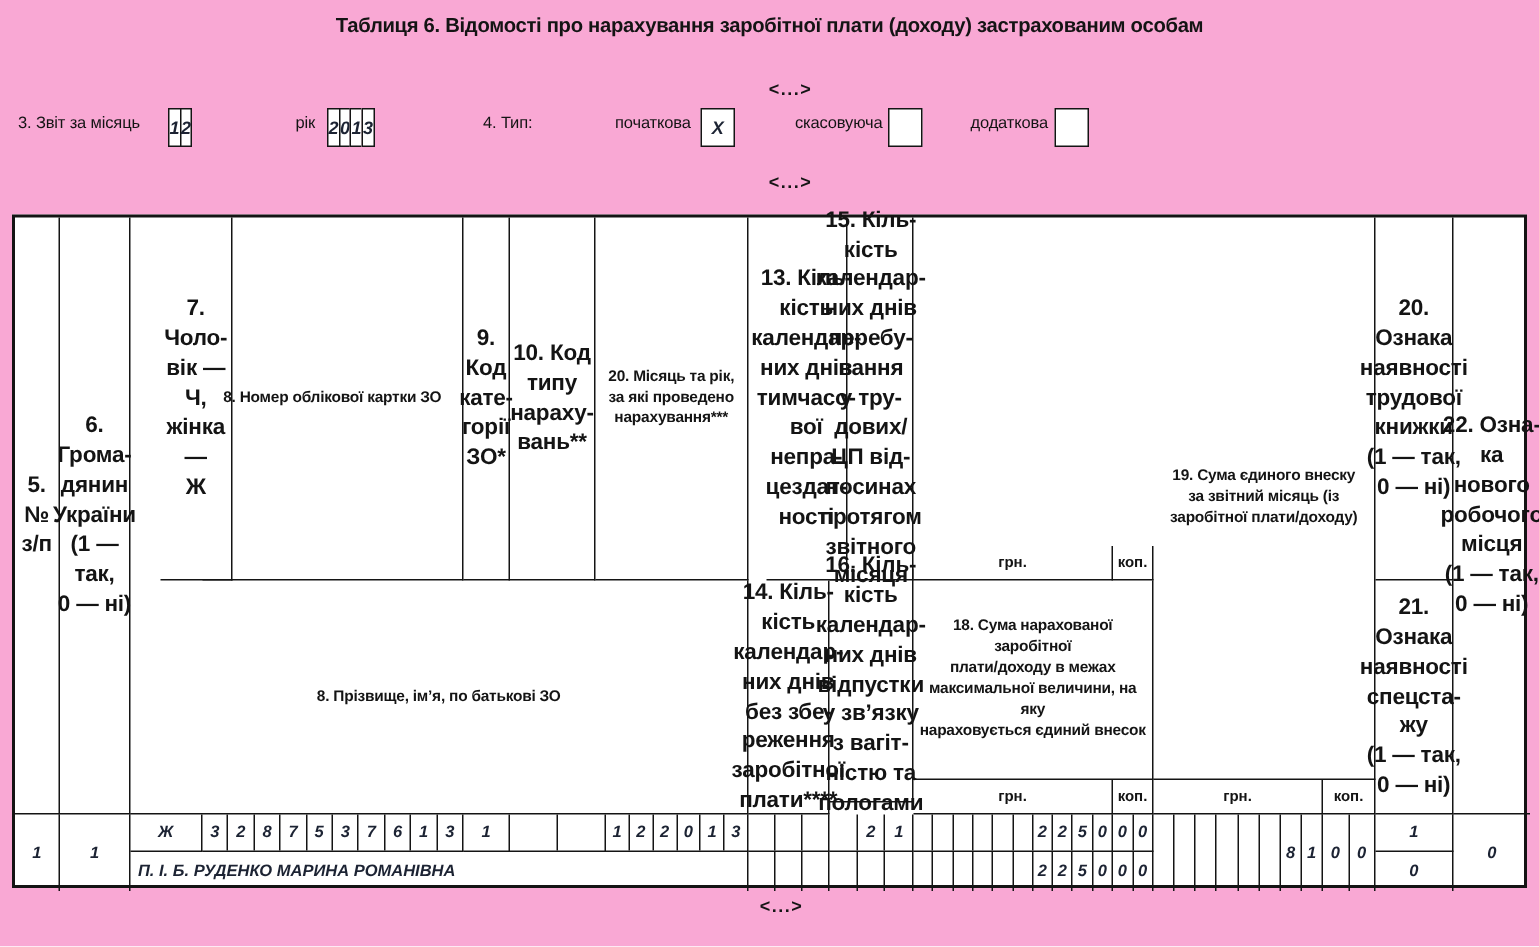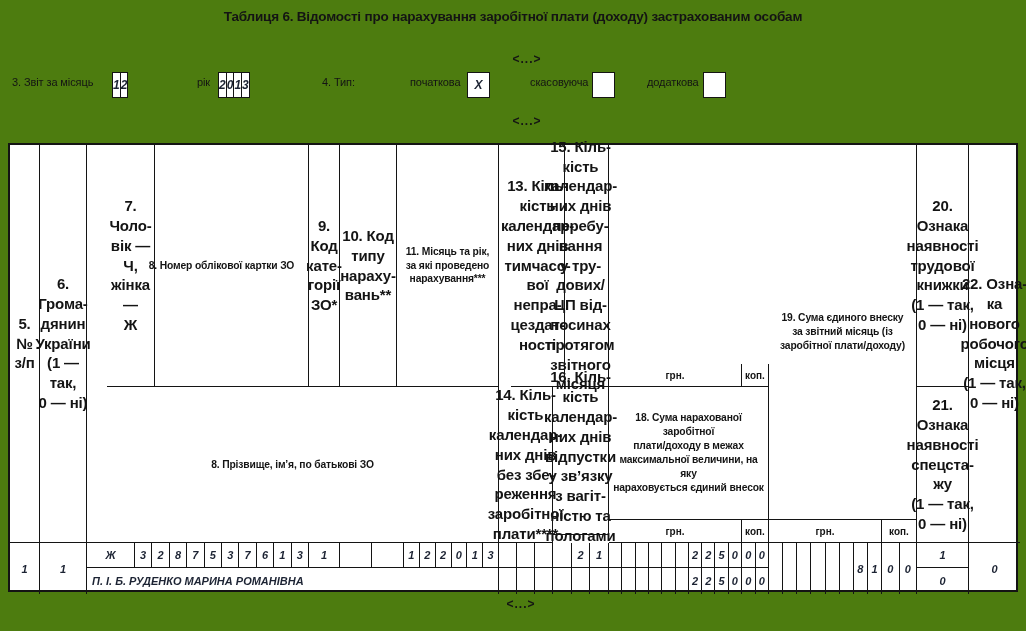--- a/index.html
+++ b/index.html
@@ -1,16 +1,16 @@
 <!DOCTYPE html>
 <html><head>
 <meta charset="utf-8">
 <style>
   html,body{margin:0;padding:0;background:#fff;}
-  #page{position:relative;width:1026px;height:631px;background:#4d7c0f;overflow:hidden;
+  #page{position:relative;width:1026px;height:631px;background:#f9a8d4;overflow:hidden;
         font-family:"Liberation Sans",sans-serif;color:#141414;}
   .abs{position:absolute;}
   #title{left:0;top:9px;width:1026px;text-align:center;font-weight:bold;font-size:13.5px;letter-spacing:-0.2px;}
   .marker{font-weight:bold;font-size:12px;letter-spacing:1px;transform:translateX(-50%);}
   .lbl{font-size:11px;letter-spacing:-0.1px;white-space:nowrap;}
   .cbox{border:1.6px solid #141414;box-sizing:border-box;display:flex;align-items:center;justify-content:center;
         font-weight:bold;font-style:italic;font-size:12px;color:#1c2333;background:#fff;}
   .cgrp{display:flex;}
   .cgrp .cbox{border-right:none;}
   .cgrp .cbox:last-child{border-right:1.6px solid #141414;}
@@ -77,21 +77,21 @@
 Ж</div>
     <div class="cell hd hd-lg" style="left:125px;top:0;width:174px;height:242px;">8. Номер облікової картки ЗО</div>
     <div class="cell hd" style="left:299px;top:0;width:31px;height:242px;">9. Код
 кате-
 горії
 ЗО*</div>
     <div class="cell hd" style="left:330px;top:0;width:57px;height:242px;">10. Код
 типу
 нараху-
 вань**</div>
-    <div class="cell hd hd-lg" style="left:387px;top:0;width:102px;height:242px;">11. Місяць та рік,
+    <div class="cell hd hd-lg" style="left:387px;top:0;width:102px;height:242px;">20. Місяць та рік,
 за які проведено
 нарахування***</div>
     <div class="cell hd" style="left:489px;top:0;width:54px;height:242px;margin-left:12px;">13. Кіль-
 кість
 календар-
 них днів
 тимчасо-
 вої непра-
 цездат-
 ності</div>

